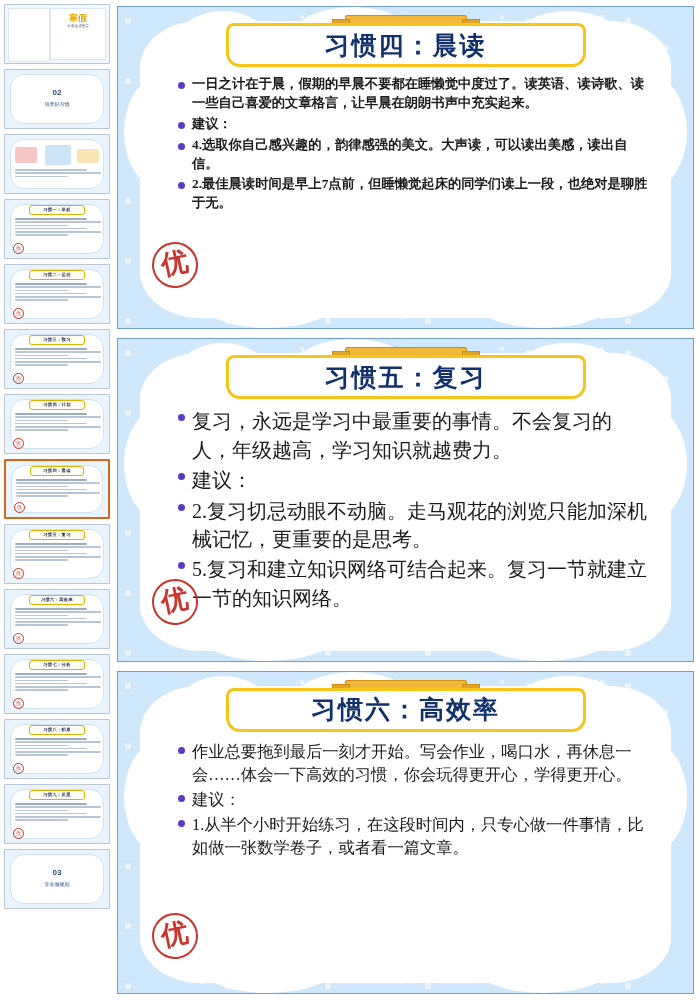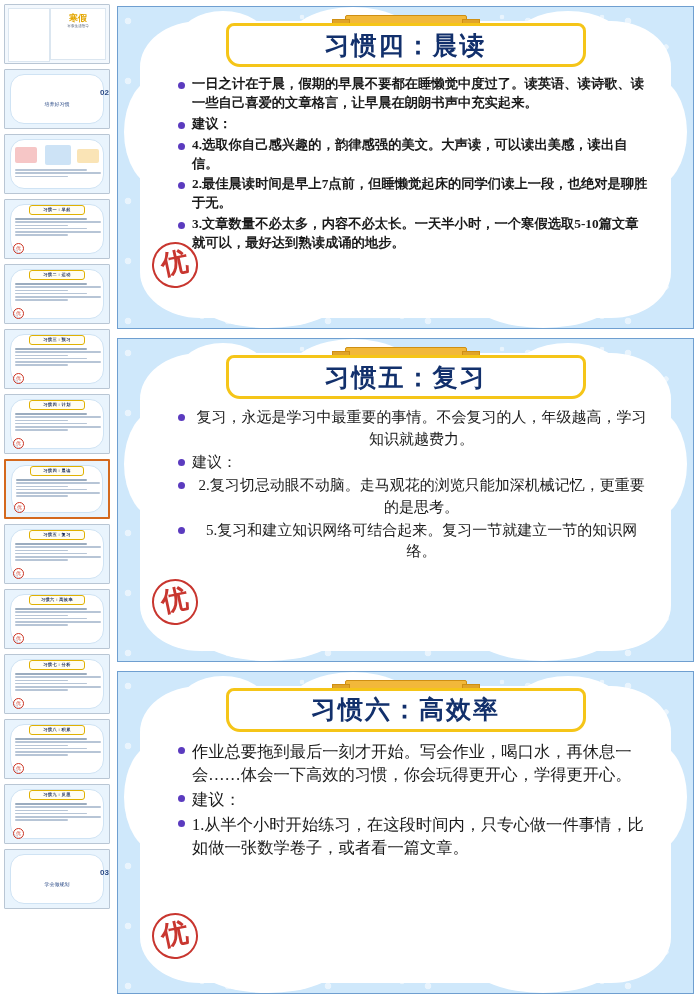--- a/index.html
+++ b/index.html
@@ -148,21 +148,21 @@
   .thumb.cover .cv-sub {
     font-size: 3.6px;
     color: #45536b;
     text-align: center;
   }
   .thumb.section .sec-num {
     position: absolute;
     left: 0;
     right: 0;
     top: 18px;
-    text-align: right;
+    text-align: center;
     font-size: 8px;
     color: #2a4a86;
     font-weight: bold;
   }
   .thumb.section .sec-txt {
     position: absolute;
     left: 0;
     right: 0;
     top: 31px;
     text-align: center;
@@ -292,21 +292,21 @@
     border-radius: 50%;
     background: #5b3bbf;
     margin: 7px 7px 0 0;
   }
   .btext {
     font-family: "Liberation Serif", serif;
     color: #1a1a1a;
     line-height: 1.42;
   }
   .s1 .btext { font-size: 13.3px; font-weight: bold; }
-  .s2 .btext { font-size: 15px; text-align: center; }
+  .s2 .btext { font-size: 20px; }
   .s3 .btext { font-size: 16.3px; }
   .stamp {
     position: absolute;
     z-index: 6;
     width: 42px;
     height: 42px;
     border: 2.5px solid #c4251e;
     border-radius: 50%;
     color: #c4251e;
     font-family: "Liberation Serif", serif;
@@ -541,24 +541,20 @@
           <div class="btext">建议：</div>
         </div>
         <div class="bullet-row">
           <div class="dot"></div>
           <div class="btext">4.选取你自己感兴趣的，韵律感强的美文。大声读，可以读出美感，读出自信。</div>
         </div>
         <div class="bullet-row">
           <div class="dot"></div>
           <div class="btext">2.最佳晨读时间是早上7点前，但睡懒觉起床的同学们读上一段，也绝对是聊胜于无。</div>
         </div>
-        <div class="bullet-row">
-          <div class="dot"></div>
-          <div class="btext">3.文章数量不必太多，内容不必太长。一天半小时，一个寒假选取5-10篇文章就可以，最好达到熟读成诵的地步。</div>
-        </div>
       </div>
 
       <div class="stamp" style="left:34px;bottom:40px;">优</div>
     </div>
 
     <div class="slide s2">
       <div class="cloud"></div>
       <div class="cloud-bump" style="left:60px;top:4px;width:90px;height:60px;"></div>
       <div class="cloud-bump" style="left:170px;top:0px;width:130px;height:70px;"></div>
       <div class="cloud-bump" style="right:70px;top:4px;width:110px;height:62px;"></div>

